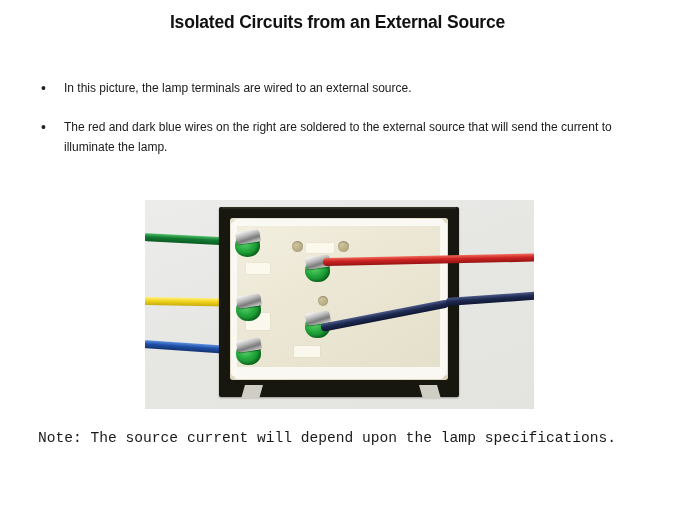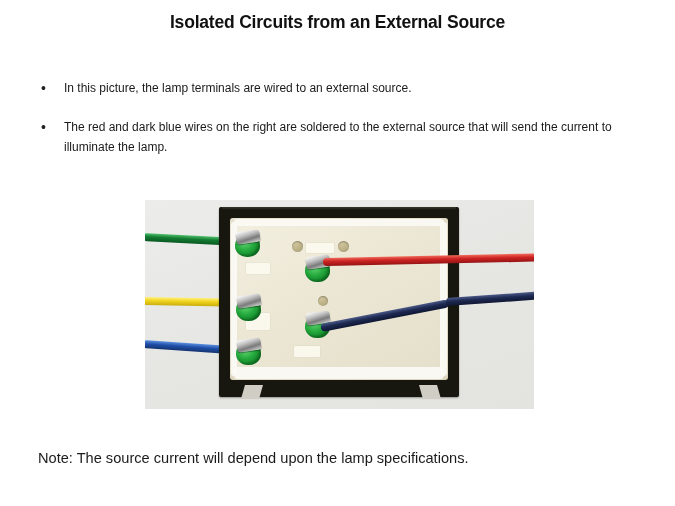--- a/index.html
+++ b/index.html
@@ -187,26 +187,26 @@
     background: linear-gradient(#f06a5a 0%, #cc2222 45%, #951414 100%);
   }
   .wire.navy {
     background: linear-gradient(#4c5a88 0%, #1e2a52 45%, #101734 100%);
   }
 
   
   .note {
     position: absolute;
     left: 38px;
-    top: 448px;
+    top: 428px;
     width: 610px;
     font-size: 14.6px;
     line-height: 20px;
     color: #1a1a1a;
-    font-family: Liberation Sans, sans-serif;
+    font-family: Liberation Mono, monospace;
   }
 </style>
 </head>
 <body>
 
 <div class="slide">
 
   <div class="slide-title">Isolated Circuits from an External Source</div>
 
   <div class="bullets">

